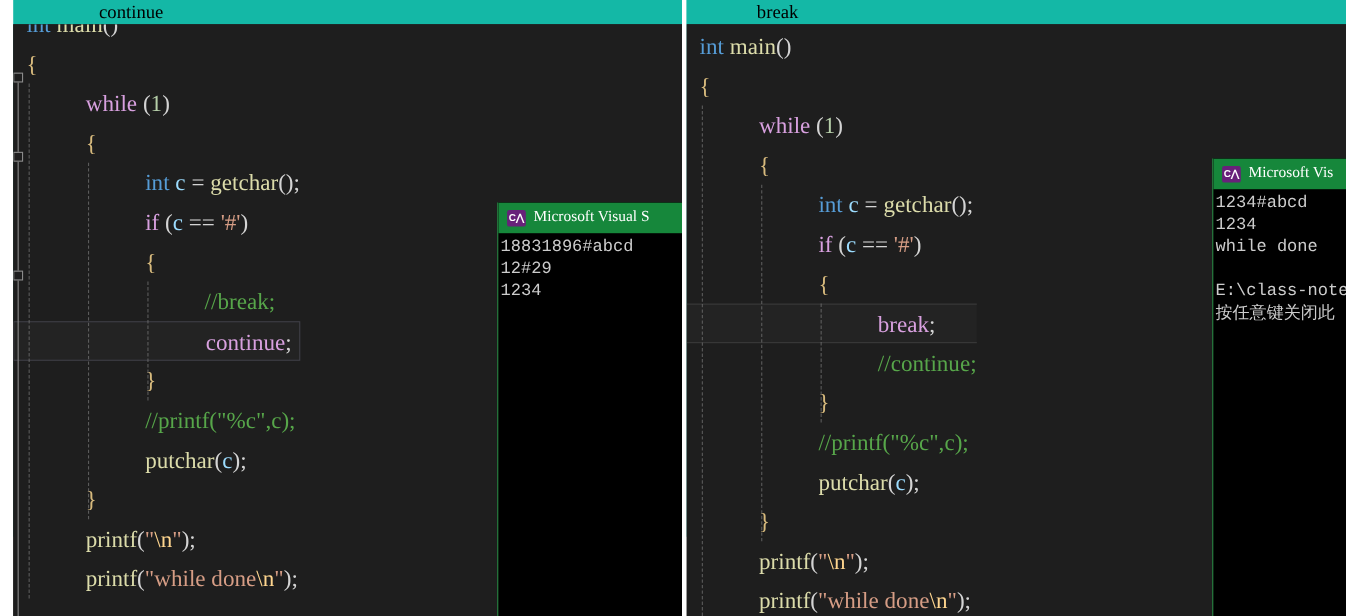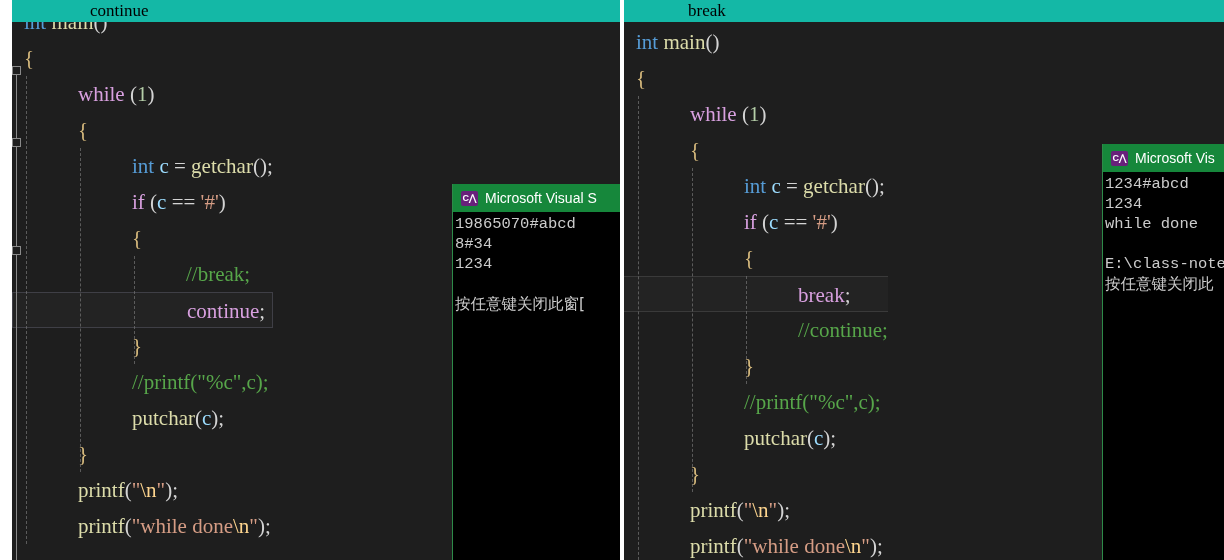--- a/index.html
+++ b/index.html
@@ -134,21 +134,21 @@
     justify-content: center;
     color: #ffffff;
     font-family: "Liberation Sans", sans-serif;
     font-size: 9px;
     font-weight: bold;
     line-height: 1;
     flex: 0 0 auto;
   }
   .console-title-text {
     color: #ffffff;
-    font-family: Liberation Sans, sans-serif;
+    font-family: Liberation Serif, serif;
     font-size: 14px;
     white-space: nowrap;
     overflow: hidden;
   }
   .console-body {
     padding: 2px 0 0 2px;
     color: #cccccc;
     font-family: "Liberation Mono", "DejaVu Sans Mono", monospace;
     font-size: 15.5px;
     line-height: 20px;
@@ -186,21 +186,21 @@
         <div class="foldbar" style="left: 4px; top: 53px; height: 63px;"></div>
         <div class="foldbar" style="left: 4px; top: 125px; height: 99px;"></div>
         <div class="foldbar" style="left: 4px; top: 233px; height: 305px;"></div>
       </div>
 
     <div class="console left-win" style="left:440px; top:162px; width:168px; height:376px;">
       <div class="console-title">
         <span class="vs-icon">C⋀</span>
         <span class="console-title-text">Microsoft Visual S</span>
       </div>
-      <div class="console-body" id="left-console-body"><div class="console-line">19865070#abcd</div><div class="console-line">8#34</div><div class="console-line">1234</div><div class="console-line blank">&nbsp;</div><div class="console-line cjk">按任意键关闭此窗[</div></div>
+      <div class="console-body" id="left-console-body"><div class="console-line">18831896#abcd</div><div class="console-line">12#29</div><div class="console-line">1234</div><div class="console-line blank">&nbsp;</div></div>
     </div>
   </div>
 
   <div class="panel" id="right-panel" style="left:612px; top:22px; width:612px; height:538px;">
 
     <div class="editor" id="right-editor" style="left:0px; top:0px; width:612px; height:538px;">
       <div class="code" id="right-code" style="left:0px; top:2px;"><div class="line"><span style="display: inline-block; width: 12px;"></span><span class="t-kw">int</span><span class="t-punc"> </span><span class="t-fn">main</span><span class="t-paren">()</span></div><div class="line"><span style="display: inline-block; width: 12px;"></span><span class="t-brace">{</span></div><div class="line"><span style="display: inline-block; width: 66px;"></span><span class="t-ctrl">while</span><span class="t-punc"> </span><span class="t-paren">(</span><span class="t-num">1</span><span class="t-paren">)</span></div><div class="line"><span style="display: inline-block; width: 66px;"></span><span class="t-brace">{</span></div><div class="line"><span style="display: inline-block; width: 120px;"></span><span class="t-kw">int</span><span class="t-punc"> </span><span class="t-var">c</span><span class="t-punc"> = </span><span class="t-fn">getchar</span><span class="t-paren">()</span><span class="t-punc">;</span></div><div class="line"><span style="display: inline-block; width: 120px;"></span><span class="t-ctrl">if</span><span class="t-punc"> </span><span class="t-paren">(</span><span class="t-var">c</span><span class="t-punc"> == </span><span class="t-str">'#'</span><span class="t-paren">)</span></div><div class="line"><span style="display: inline-block; width: 120px;"></span><span class="t-brace">{</span></div><div class="line current"><span style="display: inline-block; width: 174px;"></span><span class="t-ctrl">break</span><span class="t-punc">;</span></div><div class="line"><span style="display: inline-block; width: 174px;"></span><span class="t-cmt">//continue;</span></div><div class="line"><span style="display: inline-block; width: 120px;"></span><span class="t-brace">}</span></div><div class="line"><span style="display: inline-block; width: 120px;"></span><span class="t-cmt">//printf("%c",c);</span></div><div class="line"><span style="display: inline-block; width: 120px;"></span><span class="t-fn">putchar</span><span class="t-paren">(</span><span class="t-var">c</span><span class="t-paren">)</span><span class="t-punc">;</span></div><div class="line"><span style="display: inline-block; width: 66px;"></span><span class="t-brace">}</span></div><div class="line"><span style="display: inline-block; width: 66px;"></span><span class="t-fn">printf</span><span class="t-paren">(</span><span class="t-str">"</span><span class="t-esc">\n</span><span class="t-str">"</span><span class="t-paren">)</span><span class="t-punc">;</span></div><div class="line"><span style="display: inline-block; width: 66px;"></span><span class="t-fn">printf</span><span class="t-paren">(</span><span class="t-str">"while done</span><span class="t-esc">\n</span><span class="t-str">"</span><span class="t-paren">)</span><span class="t-punc">;</span></div></div>
     <div class="guide" style="left: 14px; top: 74px; height: 504px; bottom: auto;"></div>
         <div class="guide" style="left: 68px; top: 146px; height: 324px; bottom: auto;"></div>
         <div class="guide" style="left: 122px; top: 254px; height: 108px; bottom: auto;"></div>

